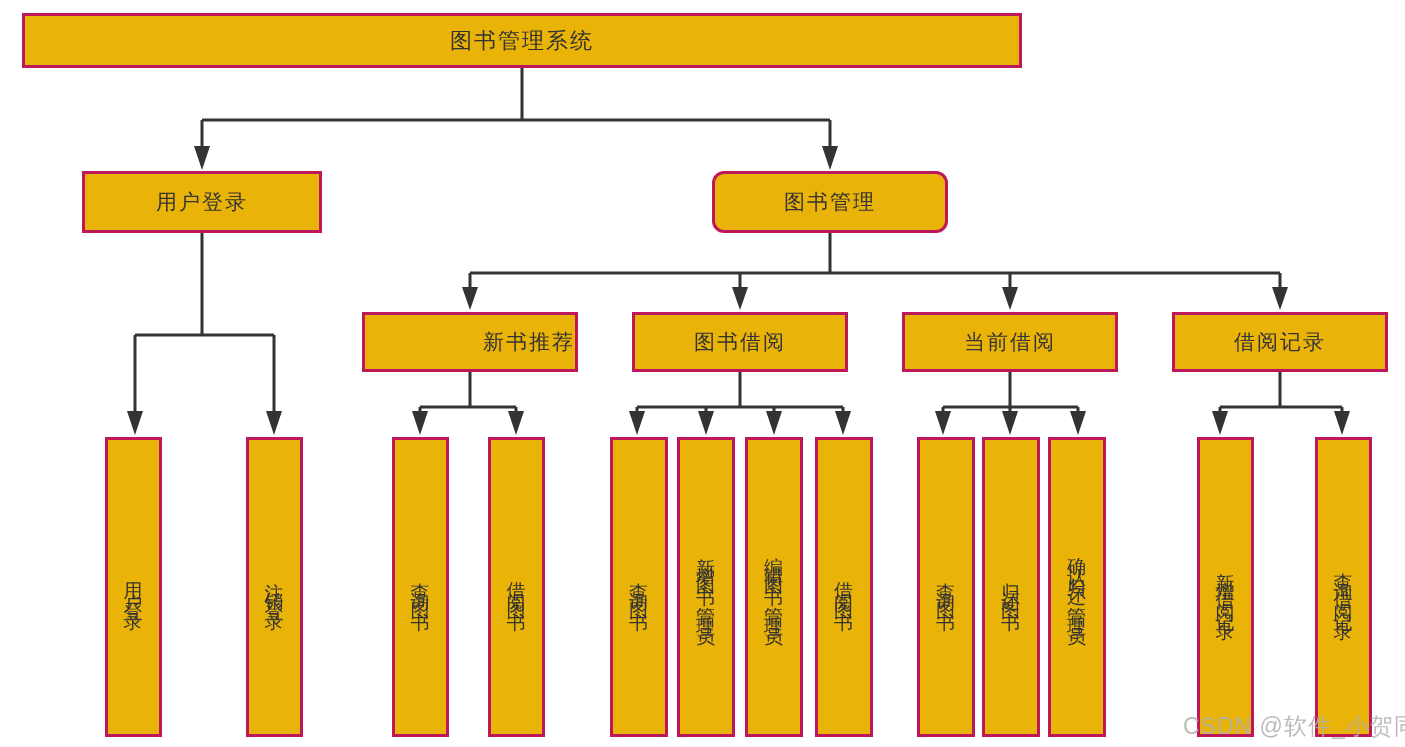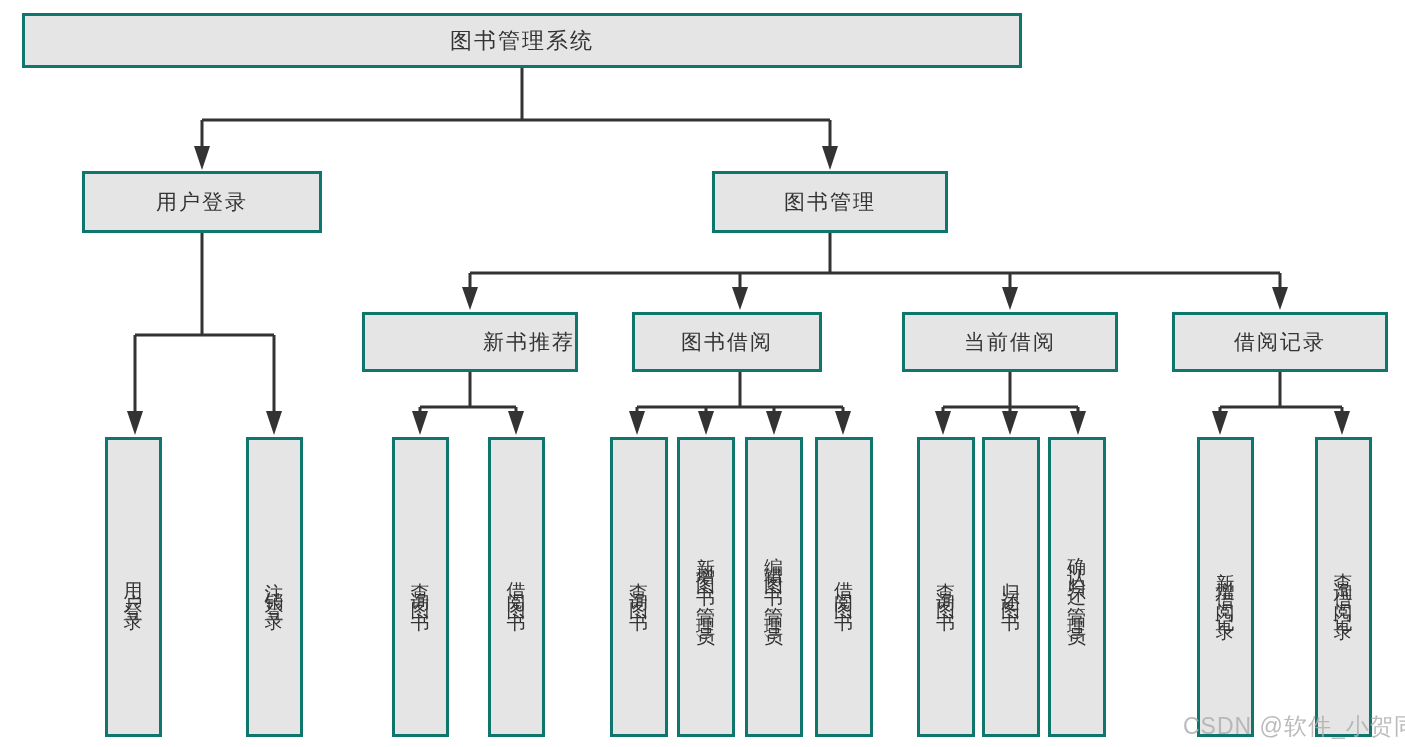--- a/index.html
+++ b/index.html
@@ -2,21 +2,21 @@
 <html><head>
 <meta charset="utf-8">
 <style>
   html,body { margin:0; padding:0; background:#ffffff; }
   .canvas {
     position:relative; width:1405px; height:747px; background:#ffffff;
     font-family:"Liberation Sans","DejaVu Sans",sans-serif; overflow:hidden;
   }
   .connectors { position:absolute; left:0; top:0; width:1405px; height:747px; }
   .box {
-    position:absolute; background:#e5e5e5; border:3px solid #0f766e; box-sizing:border-box;
+    position:absolute; background:#eab308; border:3px solid #be185d; box-sizing:border-box;
     display:flex; align-items:center; justify-content:center; color:#333333;
   }
   .hbox { font-size:21px; letter-spacing:2px; }
   .title-box { font-size:22px; }
   .vbox {
     writing-mode:vertical-rl; text-orientation:mixed;
     font-size:19px; letter-spacing:10px; line-height:1;
     text-align:center;
   }
   .watermark {
@@ -76,28 +76,28 @@
     </g>
   </svg>
 
   <div class="box hbox title-box" style="left:22px; top:13px; width:1000px; height:55px;">
     <span>图书管理系统</span>
   </div>
 
   <div class="box hbox" style="left:82px; top:171px; width:240px; height:62px;">
     <span>用户登录</span>
   </div>
-  <div class="box hbox" style="left:712px; top:171px; width:236px; height:62px;">
+  <div class="box hbox" style="left:712px; top:171px; width:236px; height:62px;border-radius:12px;">
     <span>图书管理</span>
   </div>
 
   <div class="box hbox" style="left:362px; top:312px; width:216px; height:60px;justify-content:flex-end;">
     <span>新书推荐</span>
   </div>
-  <div class="box hbox" style="left:632px; top:312px; width:190px; height:60px;">
+  <div class="box hbox" style="left:632px; top:312px; width:216px; height:60px;">
     <span>图书借阅</span>
   </div>
   <div class="box hbox" style="left:902px; top:312px; width:216px; height:60px;">
     <span>当前借阅</span>
   </div>
   <div class="box hbox" style="left:1172px; top:312px; width:216px; height:60px;">
     <span>借阅记录</span>
   </div>
 
   <div class="box vbox" style="left:105px; top:437px; width:57px; height:300px;">

